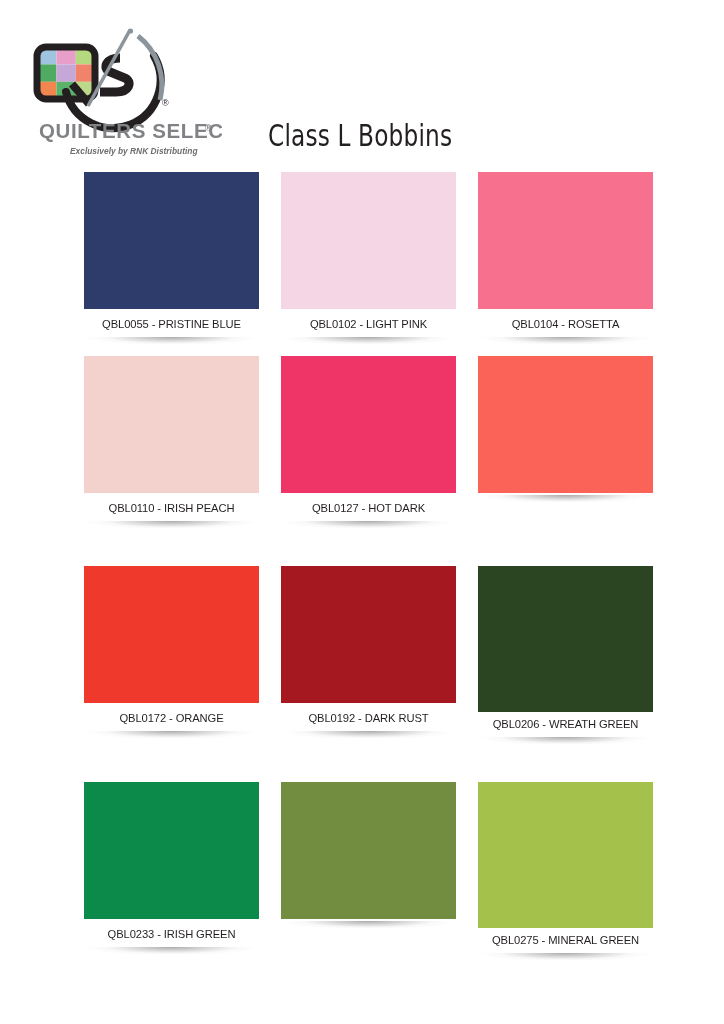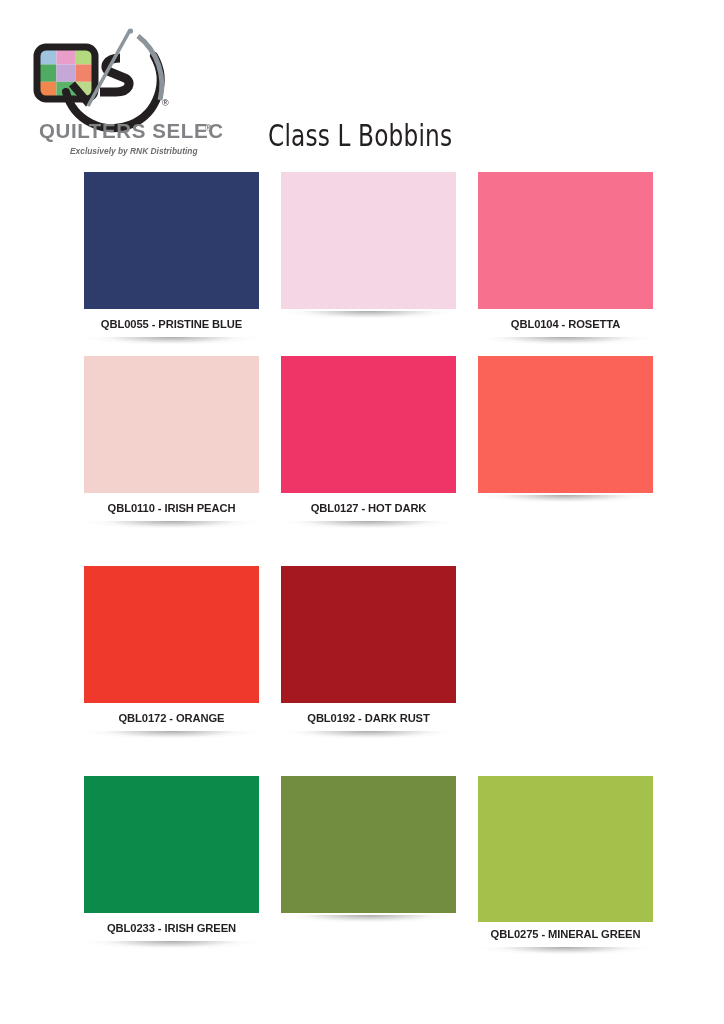--- a/index.html
+++ b/index.html
@@ -60,21 +60,20 @@
     margin-bottom: 12px;
   }
   .grid-row.tall { margin-bottom: 8px; margin-top: 38px; }
 
   .card {
     width: 175px;
     position: relative;
     display: flex;
     flex-direction: column;
     align-items: stretch;
-    font-weight: bold;
   }
 
   .swatch {
     width: 175px;
     height: 137px;
     display: block;
   }
   .card.two-line .swatch { height: 146px; }
 
   .caption {
@@ -154,20 +153,21 @@
 <div class="grid">
 
   <div class="grid-row">
     <div class="card">
       <div class="swatch" style="background: rgb(46, 60, 107);"></div>
       <div class="caption">QBL0055 - PRISTINE BLUE</div>
       <div class="shelf"></div>
     </div>
     <div class="card">
       <div class="swatch" style="background: rgb(244, 214, 228);"></div>
+      <div class="caption">QBL0102 - LIGHT PINK</div>
       <div class="shelf"></div>
     </div>
     <div class="card">
       <div class="swatch" style="background: rgb(247, 112, 142);"></div>
       <div class="caption">QBL0104 - ROSETTA</div>
       <div class="shelf"></div>
     </div>
   </div>
 
   <div class="grid-row">
@@ -189,20 +189,25 @@
 
   <div class="grid-row tall">
     <div class="card">
       <div class="swatch" style="background: rgb(238, 57, 44);"></div>
       <div class="caption">QBL0172 - ORANGE</div>
       <div class="shelf"></div>
     </div>
     <div class="card">
       <div class="swatch" style="background: rgb(166, 24, 32);"></div>
       <div class="caption">QBL0192 - DARK RUST</div>
+      <div class="shelf"></div>
+    </div>
+    <div class="card two-line">
+      <div class="swatch" style="background: rgb(43, 68, 33);"></div>
+      <div class="caption">QBL0206 - WREATH GREEN</div>
       <div class="shelf"></div>
     </div>
   </div>
 
   <div class="grid-row tall">
     <div class="card">
       <div class="swatch" style="background: rgb(12, 138, 74);"></div>
       <div class="caption">QBL0233 - IRISH GREEN</div>
       <div class="shelf"></div>
     </div>

